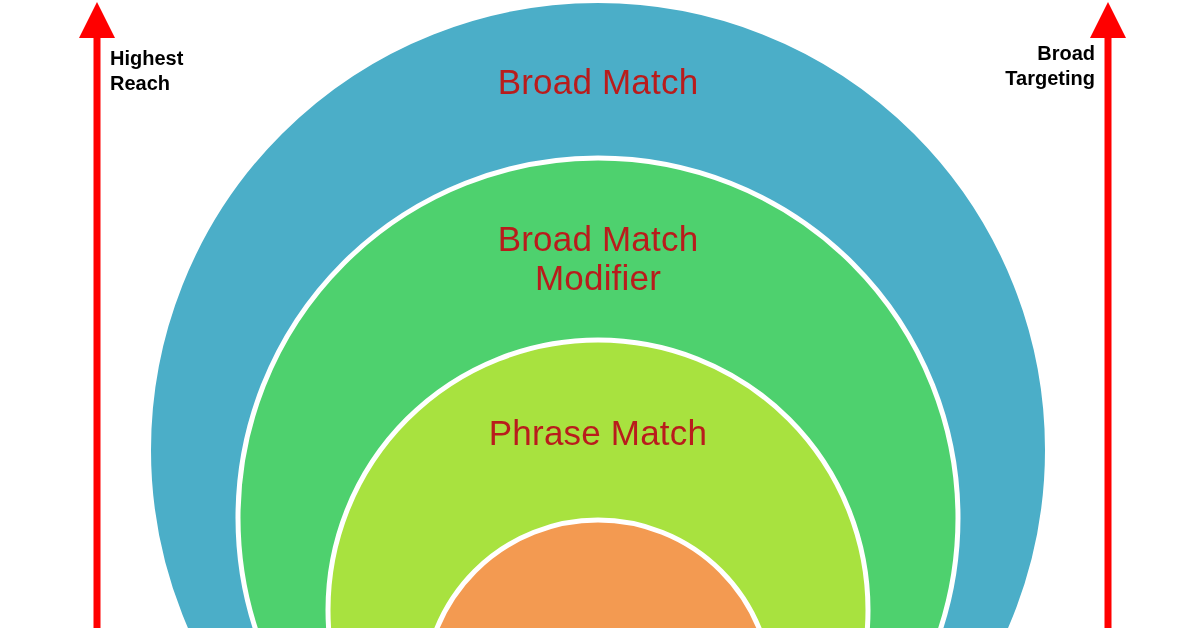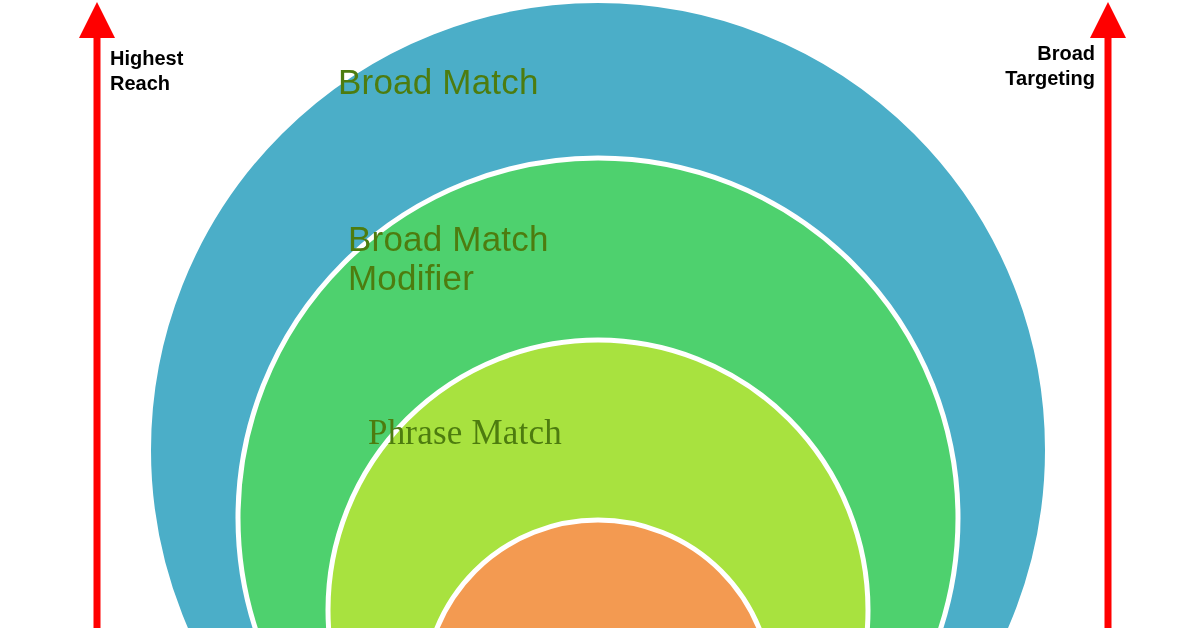--- a/index.html
+++ b/index.html
@@ -25,23 +25,24 @@
   }
   .venn-svg {
     position: absolute;
     left: 0;
     top: 0;
     width: 1200px;
     height: 628px;
   }
   .ring-label {
     position: absolute;
-    color: #4d7c0f;
+    color: #b91c1c;
     font-family: "Liberation Sans", sans-serif;
     font-weight: 400;
+    text-align: center;
     line-height: 1.12;
     white-space: pre-line;
     letter-spacing: 0.2px;
     -webkit-font-smoothing: antialiased;
   }
   #label-broad-match {
     left: 338px;
     top: 62px;
     width: 520px;
     font-size: 35px;
@@ -50,21 +51,20 @@
     left: 348px;
     top: 219px;
     width: 500px;
     font-size: 35px;
   }
   #label-phrase-match {
     left: 368px;
     top: 413px;
     width: 460px;
     font-size: 35px;
-    font-family: Liberation Serif, serif;
   }
   .axis-caption {
     position: absolute;
     color: #000000;
     font-family: "Liberation Sans", sans-serif;
     font-weight: bold;
     font-size: 20px;
     line-height: 1.25;
     white-space: pre-line;
   }

